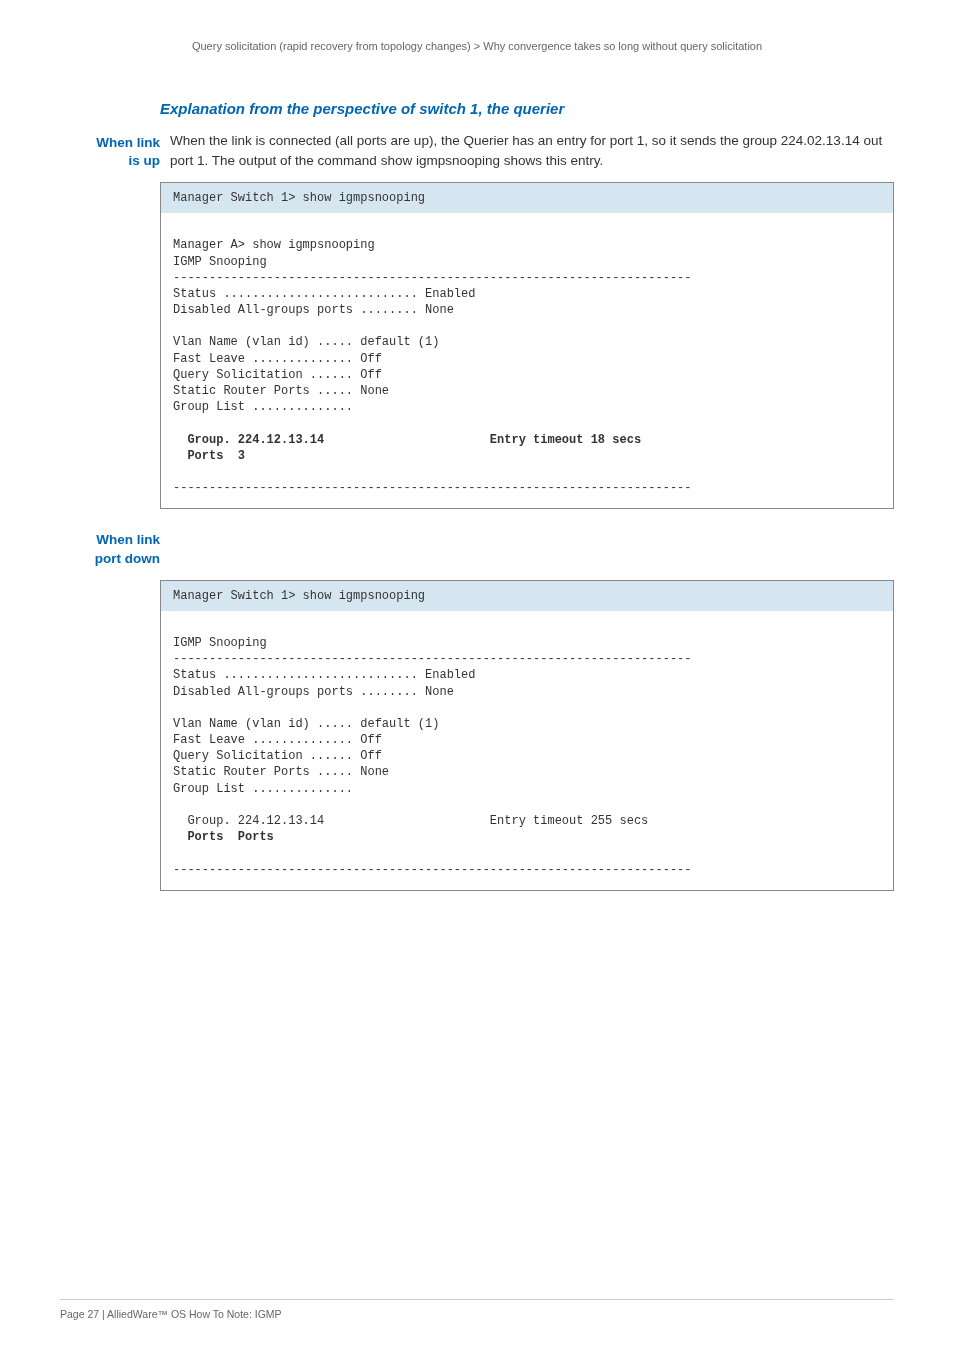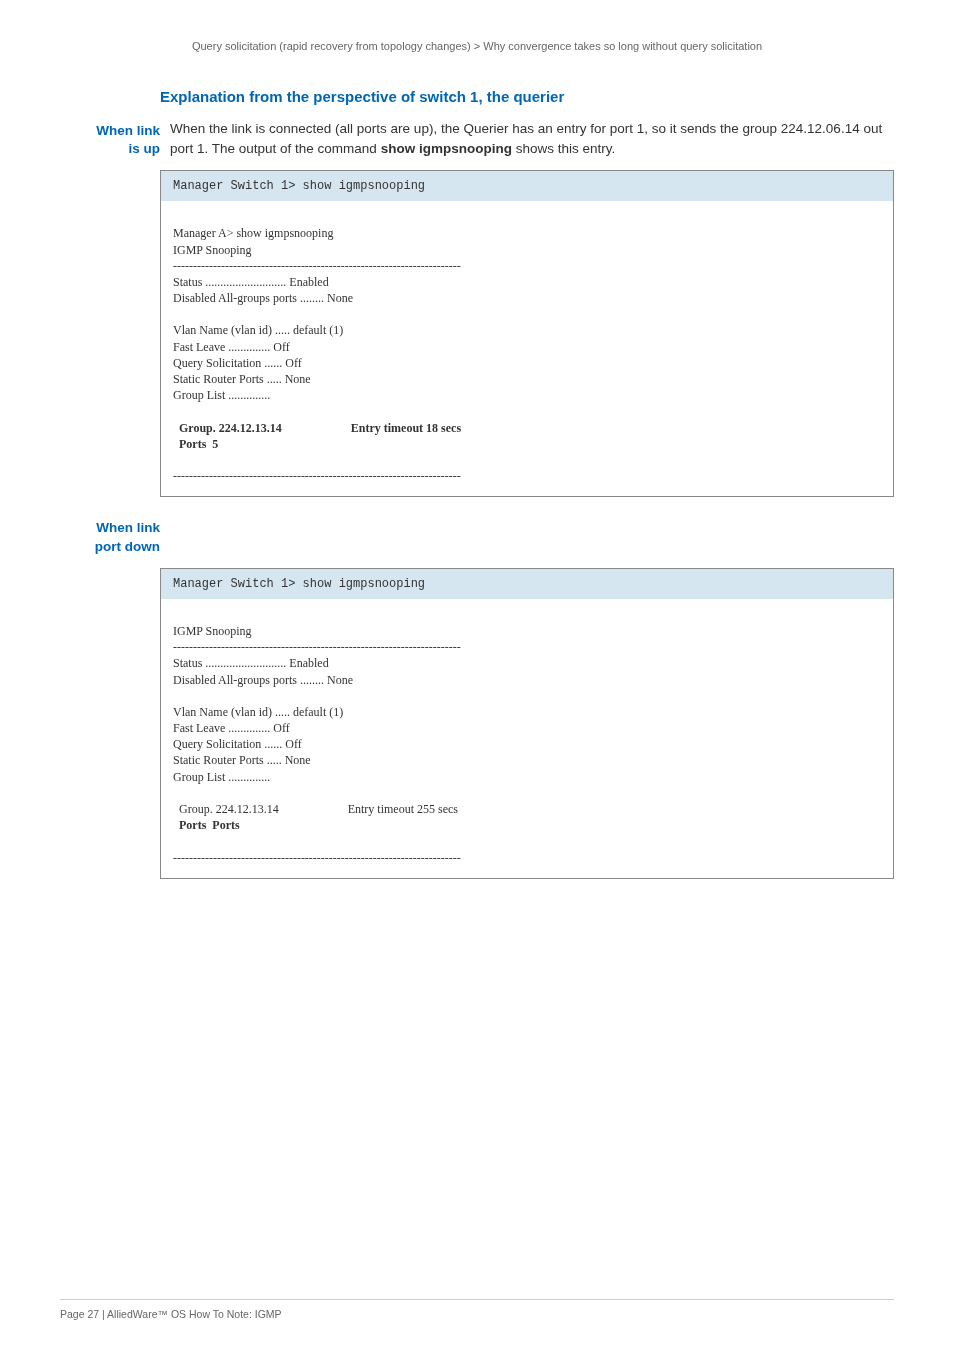--- a/index.html
+++ b/index.html
@@ -13,29 +13,30 @@
   .page {
     padding: 40px 60px 40px 60px;
     box-sizing: border-box;
     min-height: 1350px;
     position: relative;
   }
   .breadcrumb {
     font-size: 11px;
     color: #666;
     text-align: center;
-    margin-bottom: 36px;
+    margin-bottom: 48px;
   }
   .section-title {
     color: #0066b3;
     font-weight: bold;
     font-size: 15px;
     margin-left: 100px;
     margin-bottom: 14px;
     margin-top: 22px;
+    font-style: italic;
   }
   .para-row {
     display: flex;
     align-items: flex-end;
     margin-bottom: 12px;
   }
   .side-label {
     width: 100px;
     flex-shrink: 0;
     text-align: right;
@@ -45,37 +46,37 @@
     font-size: 13.5px;
     line-height: 1.35;
   }
   .para-body {
     flex: 1;
     font-size: 13.5px;
     line-height: 1.45;
     color: #333;
   }
   .para-body b {
-    font-weight: bold;
+    font-weight: normal;
   }
   .code-outer {
     margin-left: 100px;
     border: 1px solid #888;
     background: #ffffff;
     margin-bottom: 22px;
   }
   .code-header {
     background: #d6e6f0;
     font-family: "Courier New", monospace;
     font-size: 12px;
     padding: 8px 12px;
     white-space: pre;
   }
   .code-body {
-    font-family: Liberation Serif, serif;
+    font-family: Liberation Mono, monospace;
     font-size: 12px;
     padding: 8px 12px 12px 12px;
     white-space: pre;
     line-height: 1.35;
   }
   .footer {
     position: absolute;
     bottom: 30px;
     left: 60px;
     font-size: 10.5px;
@@ -96,41 +97,41 @@
   <div class="breadcrumb">Query solicitation (rapid recovery from topology changes)   &gt;   Why convergence takes so long without query solicitation</div>
 
   <div class="section-title">Explanation from the perspective of switch 1, the querier</div>
 
   <div class="para-row">
     <div class="side-label">
       <span>When link</span><br>
       <span>is up</span>
     </div>
     <div class="para-body">
-      <span>When the link is connected (all ports are up), the Querier has an entry for port 1, so it sends the group 224.12.06.14 out port 1. The output of the command </span><b>show igmpsnooping</b><span> shows this entry.</span>
+      <span>When the link is connected (all ports are up), the Querier has an entry for port 1, so it sends the group 224.02.13.14 out port 1. The output of the command </span><b>show igmpsnooping</b><span> shows this entry.</span>
     </div>
   </div>
 
   <div class="code-outer">
     <div class="code-header">Manager Switch 1&gt; show igmpsnooping</div>
     <div class="code-body" id="codebody1">
 Manager A&gt; show igmpsnooping
 IGMP Snooping
 ------------------------------------------------------------------------
 Status ........................... Enabled
 Disabled All-groups ports ........ None
 
 Vlan Name (vlan id) ..... default (1)
 Fast Leave .............. Off
 Query Solicitation ...... Off
 Static Router Ports ..... None
 Group List ..............
 
 <b>  Group. 224.12.13.14                       Entry timeout 18 secs</b>
-<b>  Ports  5</b>
+<b>  Ports  3</b>
 
 ------------------------------------------------------------------------
 </div>
   </div>
 
   <div class="para-row">
     <div class="side-label">
       <span>When link</span><br>
       <span>port down</span>
     </div>

